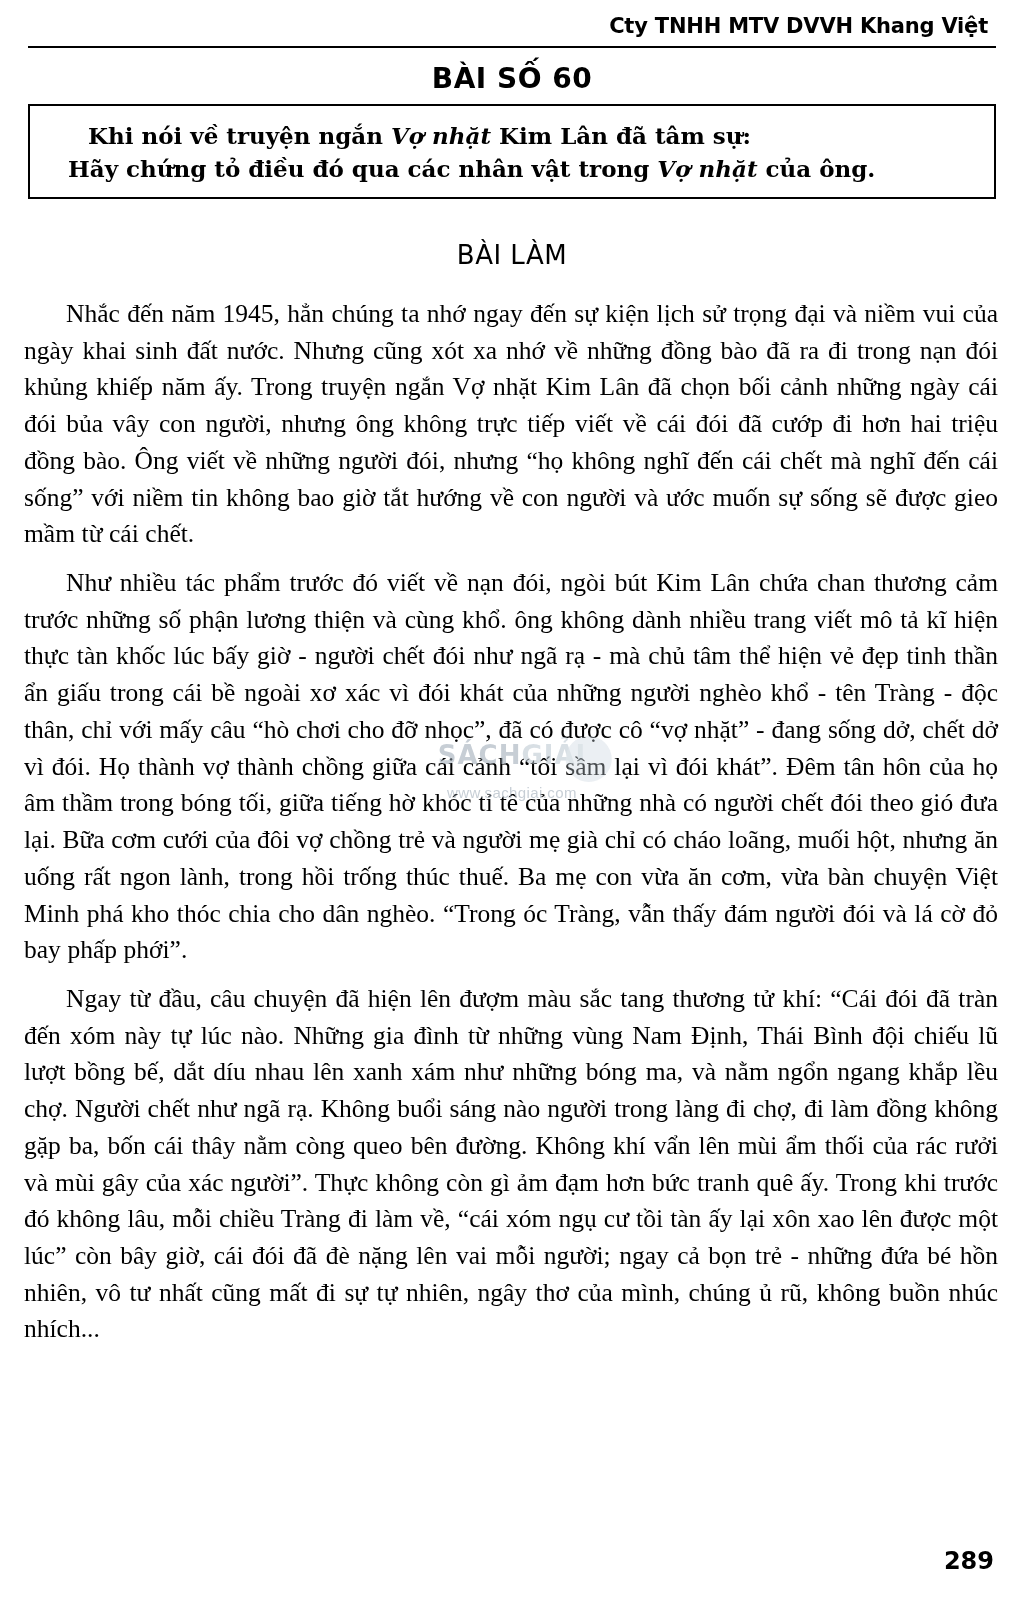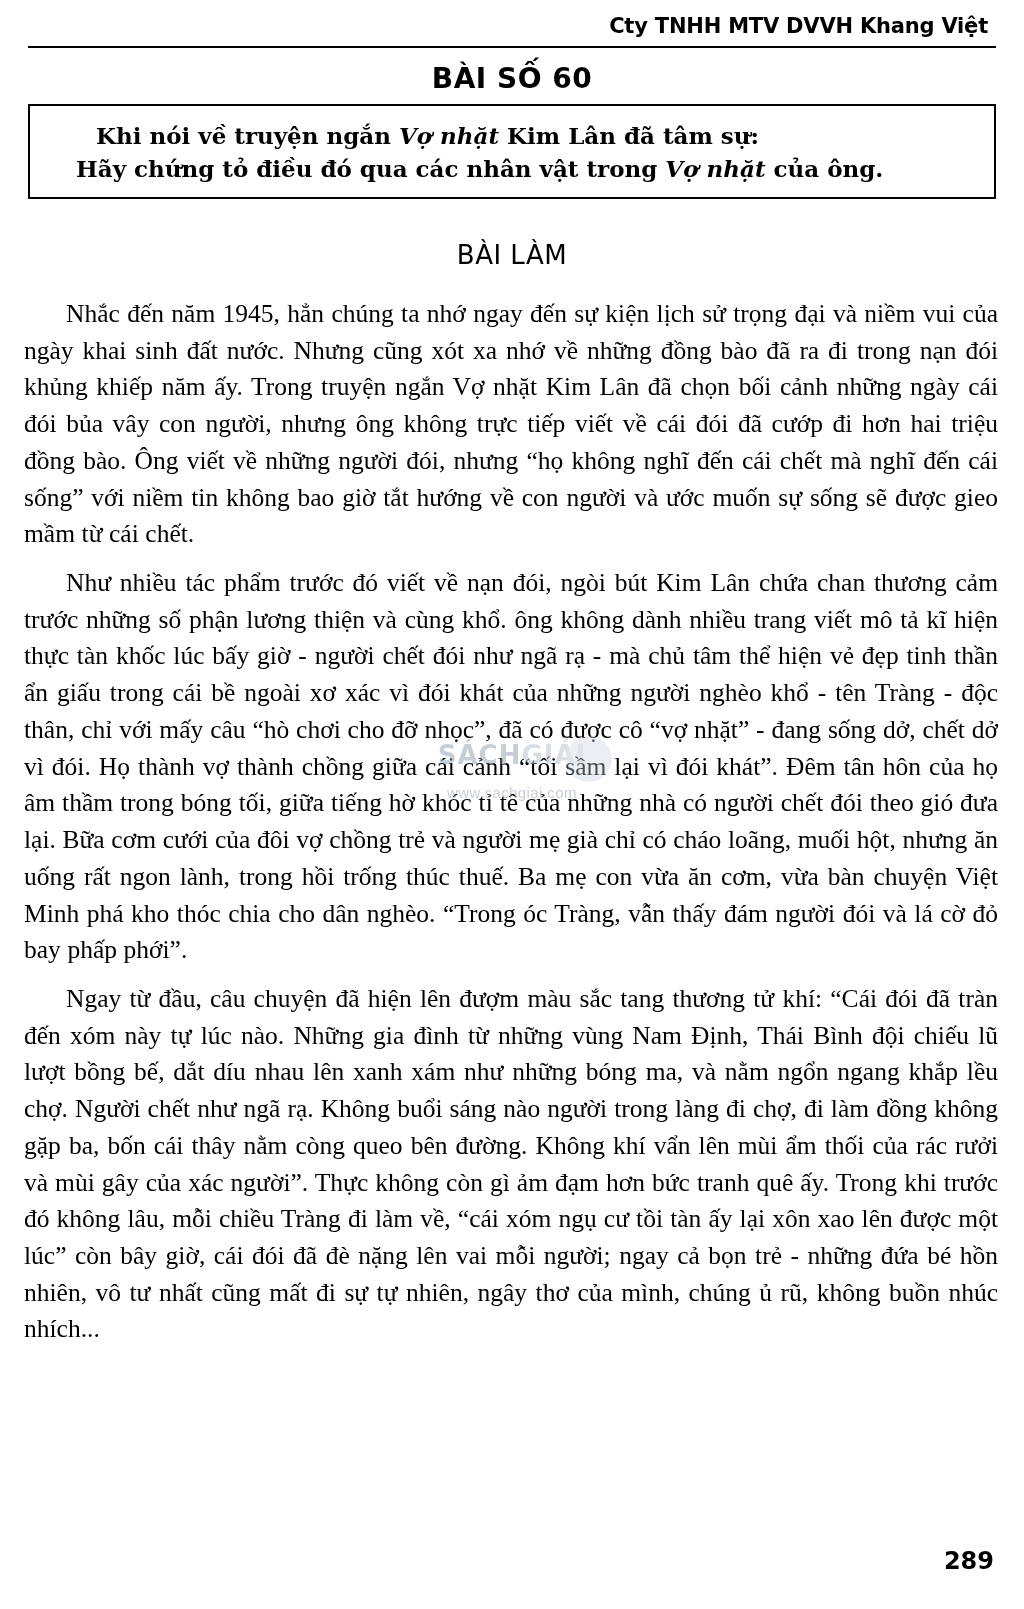--- a/index.html
+++ b/index.html
@@ -53,21 +53,21 @@
     font-size: 28px;
     letter-spacing: 0.5px;
   }
   
   .prompt-box {
     position: absolute;
     top: 104px;
     left: 28px;
     right: 28px;
     border: 2px solid #000;
-    padding: 14px 18px 12px 26px;
+    padding: 14px 18px 12px 18px;
     box-sizing: border-box;
   }
   .prompt-line {
     font-family: "DejaVu Serif", serif;
     font-weight: bold;
     font-size: 23px;
     line-height: 1.42;
     text-align: left;
   }
   .prompt-line.l1 { padding-left: 40px; }

